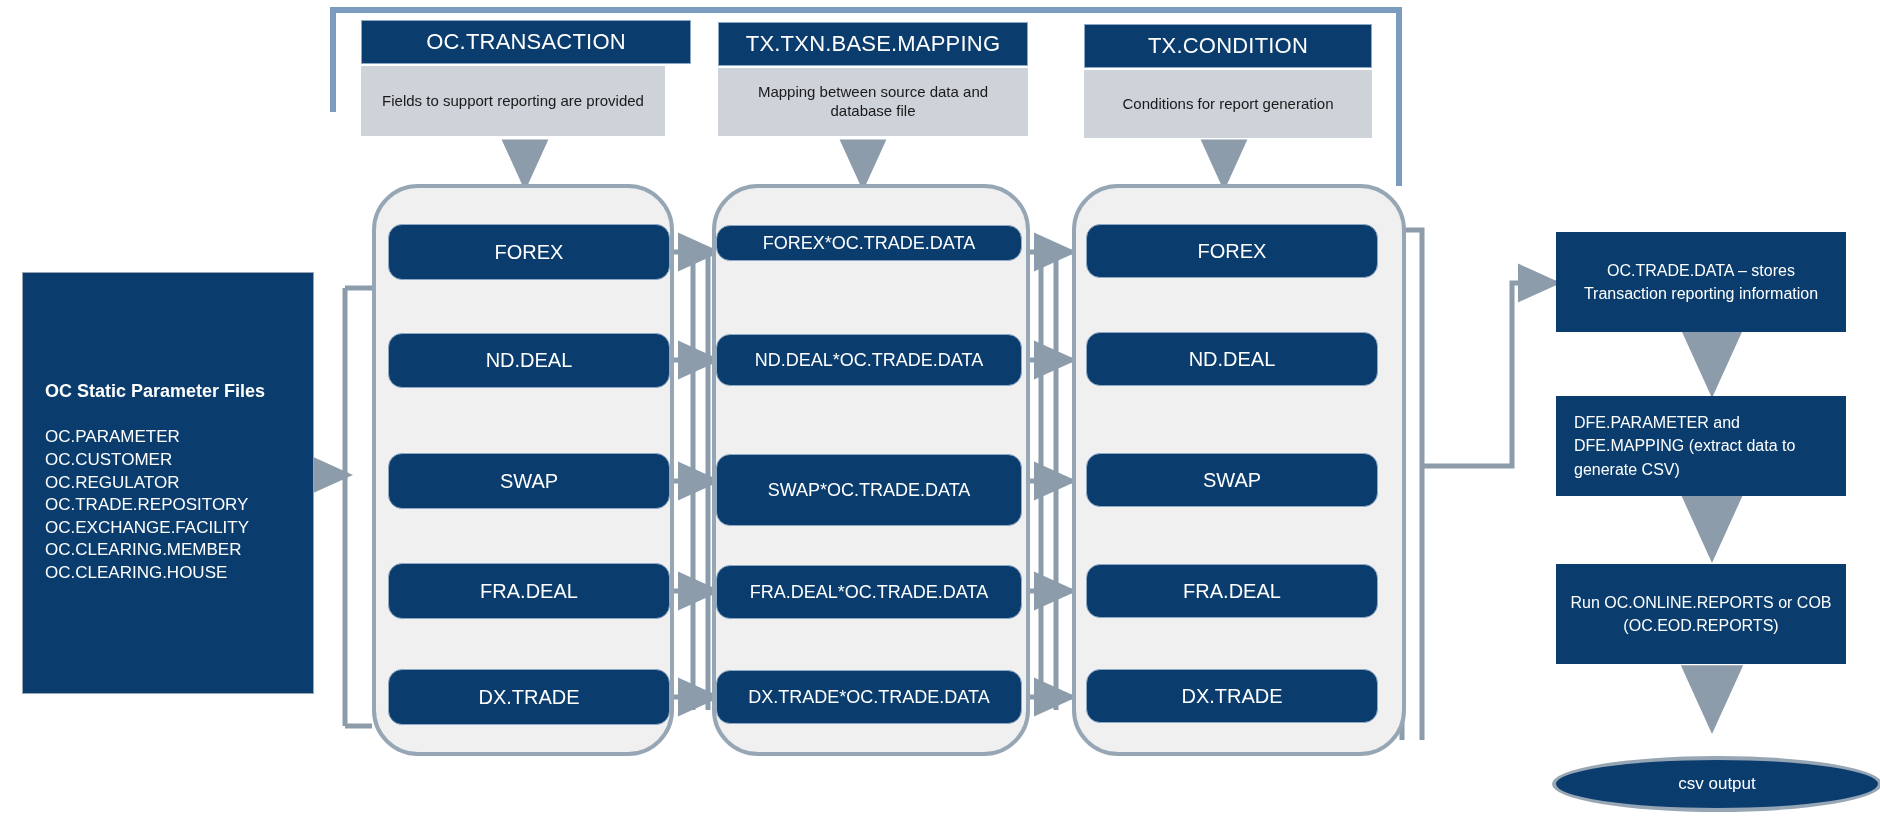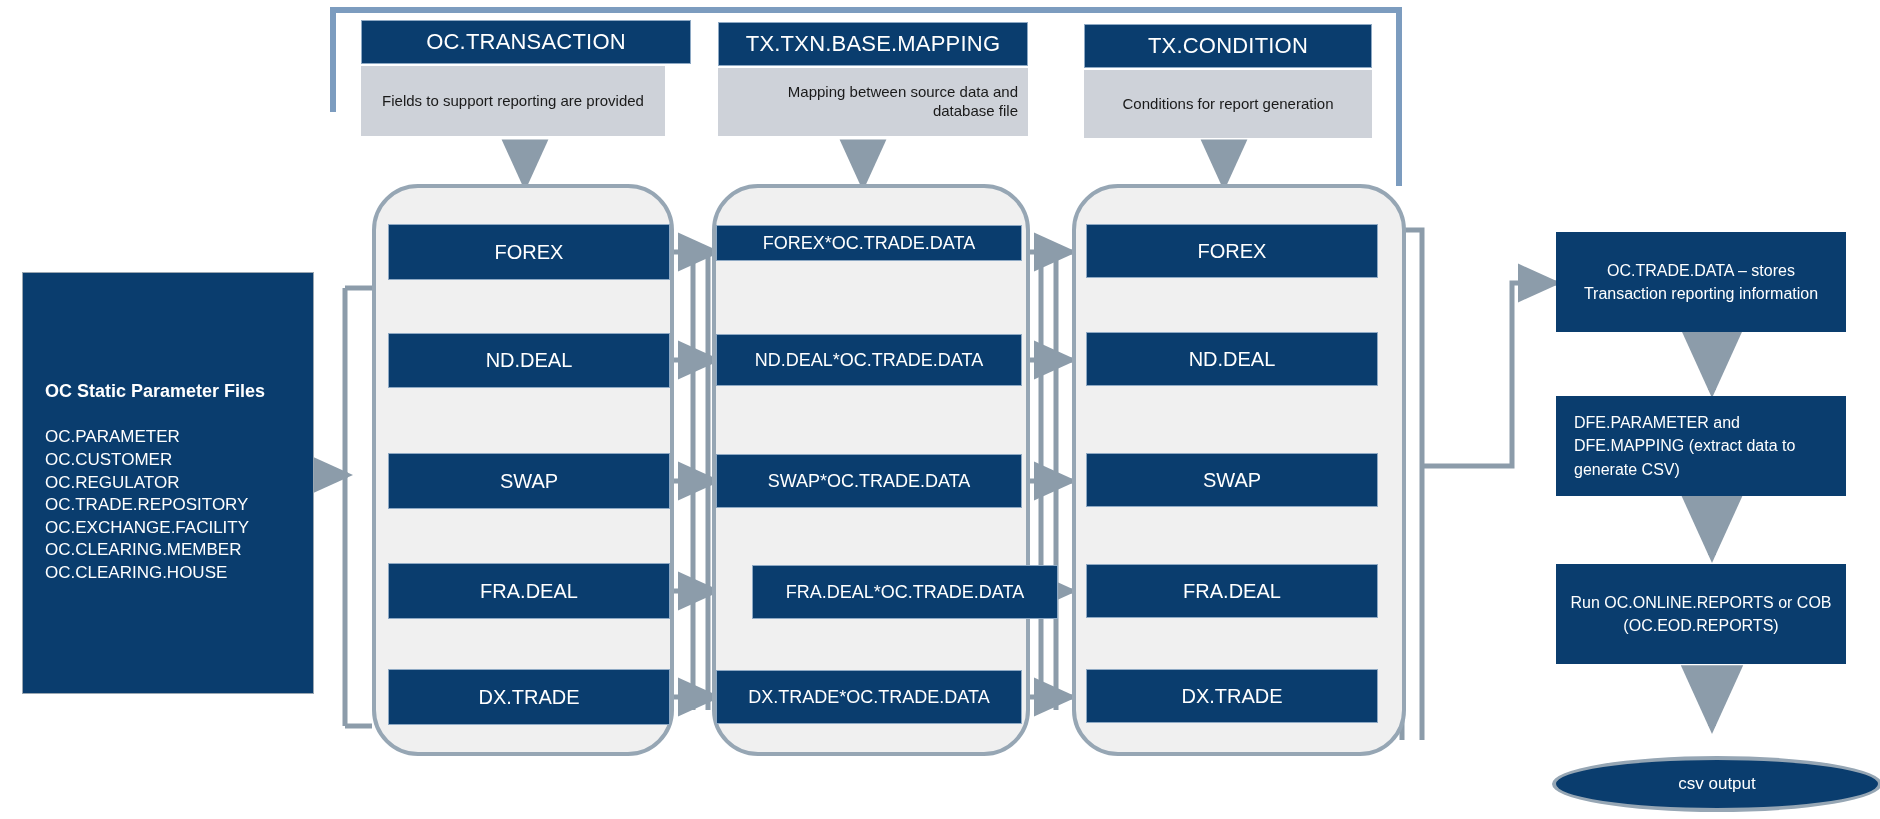--- a/index.html
+++ b/index.html
@@ -28,21 +28,21 @@
   
   .hdr-title{font-size:22px;letter-spacing:.2px;}
 
   
   .col-box{
     position:absolute;background:#f0f0f0;border:4px solid #96a6b4;
     border-radius:46px;box-sizing:border-box;
   }
 
   
-  .rowblk{font-size:20px;}
+  .rowblk{font-size:20px;border-radius:14px;}
   .rowblk.small{font-size:18px;}
 
   
   .param-panel{
     position:absolute;background:#0a3d6e;border:1px solid #9aa7b2;
     box-sizing:border-box;color:#ffffff;
     padding:0 0 0 22px;
     display:flex;flex-direction:column;justify-content:center;
   }
   .param-title{font-size:18px;font-weight:bold;margin-bottom:24px;}
@@ -126,21 +126,21 @@
       <line x1="1712" y1="335" x2="1712" y2="390" stroke="#8c9caa" stroke-width="8" marker-end="url(#ahd)"></line>
       <line x1="1712" y1="500" x2="1712" y2="555" stroke="#8c9caa" stroke-width="8" marker-end="url(#ahd)"></line>
       <line x1="1712" y1="668" x2="1712" y2="726" stroke="#8c9caa" stroke-width="8" marker-end="url(#ahd)"></line>
     </g>
   </svg>
 
   <div class="navy hdr-title" style="left:361px;top:20px;width:330px;height:44px;">OC.TRANSACTION</div>
   <div class="grey" style="left:361px;top:66px;width:304px;height:70px;">Fields to support reporting are provided</div>
 
   <div class="navy hdr-title" style="left:718px;top:22px;width:310px;height:44px;">TX.TXN.BASE.MAPPING</div>
-  <div class="grey" style="left:718px;top:68px;width:310px;height:68px;text-align:right;">Mapping between source data and database file</div>
+  <div class="grey" style="left:718px;top:68px;width:310px;height:68px;">Mapping between source data and database file</div>
 
   <div class="navy hdr-title" style="left:1084px;top:24px;width:288px;height:44px;">TX.CONDITION</div>
   <div class="grey" style="left:1084px;top:70px;width:288px;height:68px;">Conditions for report generation</div>
 
   <div class="col-box" style="left:372px;top:184px;width:302px;height:572px;"></div>
   <div class="col-box" style="left:712px;top:184px;width:318px;height:572px;"></div>
   <div class="col-box" style="left:1072px;top:184px;width:334px;height:572px;"></div>
 
   <div class="param-panel" style="left:22px;top:272px;width:292px;height:422px;">
     <div class="param-title">OC Static Parameter Files</div>
@@ -156,22 +156,22 @@
   </div>
 
   <div class="navy rowblk" style="left:388px;top:224px;width:282px;height:56px;">FOREX</div>
   <div class="navy rowblk" style="left:388px;top:333px;width:282px;height:55px;">ND.DEAL</div>
   <div class="navy rowblk" style="left:388px;top:453px;width:282px;height:56px;">SWAP</div>
   <div class="navy rowblk" style="left:388px;top:563px;width:282px;height:56px;">FRA.DEAL</div>
   <div class="navy rowblk" style="left:388px;top:669px;width:282px;height:56px;">DX.TRADE</div>
 
   <div class="navy rowblk small" style="left:716px;top:225px;width:306px;height:36px;">FOREX*OC.TRADE.DATA</div>
   <div class="navy rowblk small" style="left:716px;top:334px;width:306px;height:52px;">ND.DEAL*OC.TRADE.DATA</div>
-  <div class="navy rowblk small" style="left:716px;top:454px;width:306px;height:54px;">SWAP*OC.TRADE.DATA</div>
-  <div class="navy rowblk small" style="left:716px;top:565px;width:306px;height:54px;margin-left:36px;">FRA.DEAL*OC.TRADE.DATA</div>
+  <div class="navy rowblk small" style="left:716px;top:454px;width:306px;height:72px;">SWAP*OC.TRADE.DATA</div>
+  <div class="navy rowblk small" style="left:716px;top:565px;width:306px;height:54px;">FRA.DEAL*OC.TRADE.DATA</div>
   <div class="navy rowblk small" style="left:716px;top:670px;width:306px;height:54px;">DX.TRADE*OC.TRADE.DATA</div>
 
   <div class="navy rowblk" style="left:1086px;top:224px;width:292px;height:54px;">FOREX</div>
   <div class="navy rowblk" style="left:1086px;top:332px;width:292px;height:54px;">ND.DEAL</div>
   <div class="navy rowblk" style="left:1086px;top:453px;width:292px;height:54px;">SWAP</div>
   <div class="navy rowblk" style="left:1086px;top:564px;width:292px;height:54px;">FRA.DEAL</div>
   <div class="navy rowblk" style="left:1086px;top:669px;width:292px;height:54px;">DX.TRADE</div>
 
   <div class="rbox center" style="left:1556px;top:232px;width:290px;height:100px;">OC.TRADE.DATA – stores Transaction reporting information</div>
 

